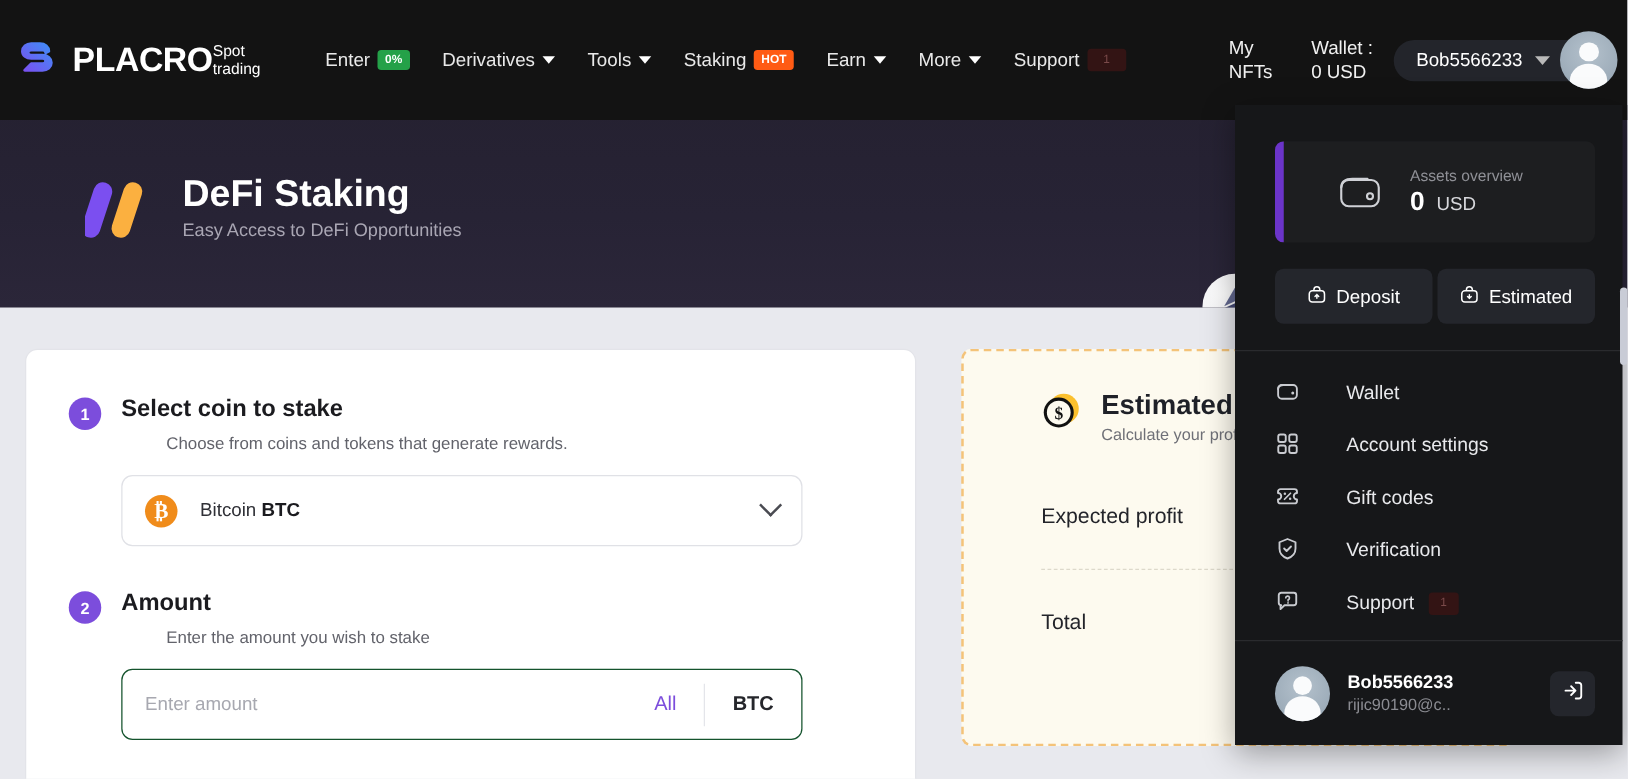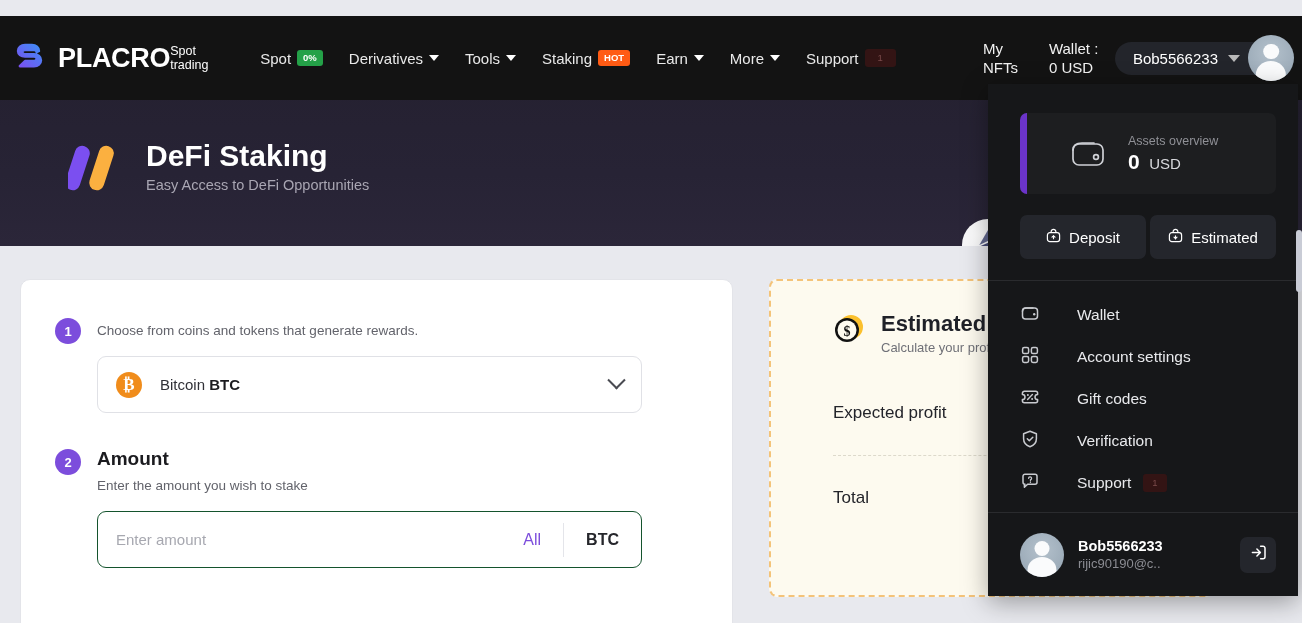--- a/index.html
+++ b/index.html
@@ -6,22 +6,22 @@
   html, body {
     width: 1302px; height: 623px;
     overflow: hidden;
     font-family: "Liberation Sans", sans-serif;
     background: #e8e9ee;
   }
   #app { position: relative; width: 1302px; height: 623px; }
 
   
   .navbar {
-    position: absolute; top: 16px; left: 0;
-    width: 1302px; height: 84px;
+    position: absolute; top: 0; left: 0;
+    width: 1302px; height: 96px;
     background: #131313;
     display: flex; align-items: center;
     z-index: 5;
   }
   .brand { display: flex; align-items: center; margin-left: 12px; }
   .brand-logo { width: 36px; height: 32px; margin-right: 10px; flex: none; }
   .brand-text { display: flex; align-items: flex-start; }
   .brand-name {
     font-size: 27px; font-weight: 700; color: #ffffff;
     letter-spacing: -0.3px; line-height: 30px;
@@ -116,21 +116,21 @@
   }
   .step { display: flex; padding: 0 0 0 34px; }
   .step-num {
     width: 26px; height: 26px; border-radius: 50%;
     background: #7c4ddc; color: #fff; font-size: 13px; font-weight: 700;
     display: flex; align-items: center; justify-content: center;
     flex: none; margin-top: 2px;
   }
   .step-body { margin-left: 16px; flex: 1; padding-right: 90px; }
   .step-title { font-size: 19px; font-weight: 700; color: #1b1b1f; line-height: 24px; }
-  .step-desc { font-size: 13.5px; color: #62636b; margin-top: 7px; }
+  .step-desc { font-size: 13.5px; color: #62636b; margin-top: 7px; margin-left: 36px; }
 
   .select-box {
     margin-top: 18px; height: 57px;
     border: 1px solid #e0e1e6; border-radius: 9px;
     display: flex; align-items: center; padding: 0 18px;
     cursor: pointer; background: #fff;
   }
   .coin-icon {
     width: 26px; height: 26px; border-radius: 50%;
     background: #f08c1b; color: #fff;
@@ -291,21 +291,21 @@
         </svg>
       </span>
       <span class="brand-text">
         <span class="brand-name">PLACRO</span>
         <span class="brand-sub">Spot trading</span>
       </span>
     </div>
 
     <div class="nav-links">
       <div class="nav-item">
-        <span>Spot</span>
+        <span>Enter</span>
         <span class="badge badge-green">0%</span>
       </div>
       <div class="nav-item">
         <span>Derivatives</span>
         <i class="caret"></i>
       </div>
       <div class="nav-item">
         <span>Tools</span>
         <i class="caret"></i>
       </div>
@@ -361,20 +361,21 @@
     </div>
   </div>
 
   <div class="main">
 
     <div class="card-left">
 
       <div class="step" style="padding-top:36px;">
         <div class="step-num">1</div>
         <div class="step-body">
+          <div class="step-title">Select coin to stake</div>
           <div class="step-desc">Choose from coins and tokens that generate rewards.</div>
           <div class="select-box">
             <span class="coin-icon">₿</span>
             <span class="coin-label">
               <span>Bitcoin</span>
               <b>BTC</b>
             </span>
             <i class="chev"></i>
           </div>
         </div>

